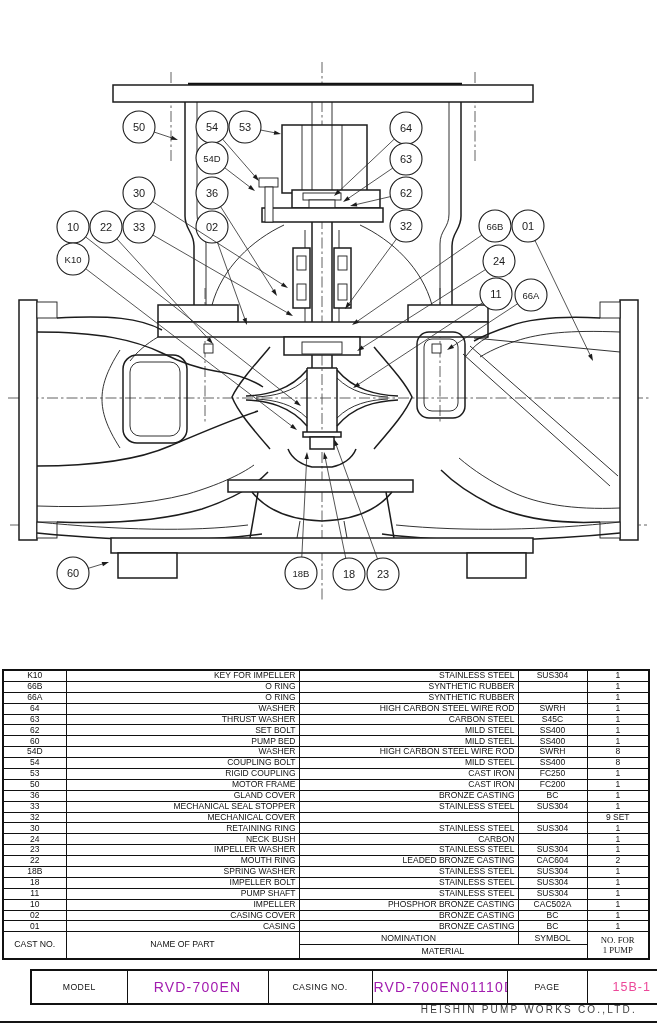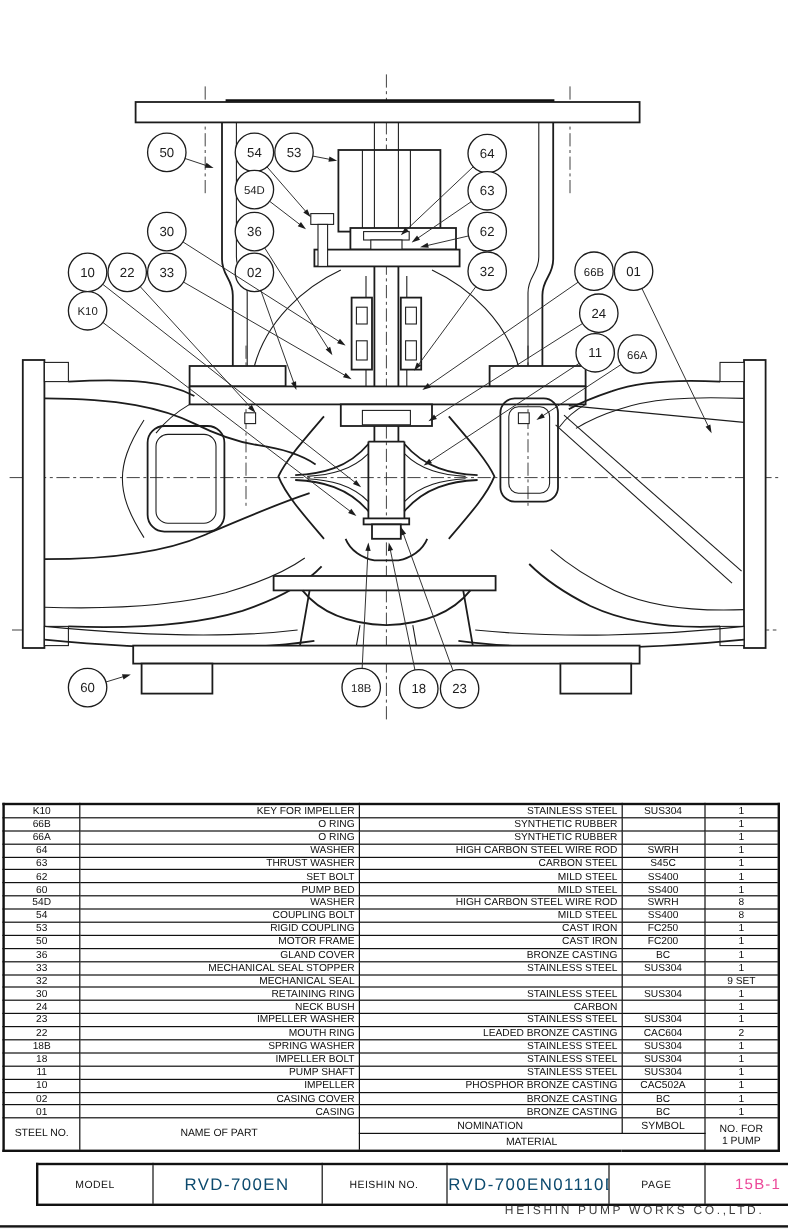--- a/index.html
+++ b/index.html
@@ -19,28 +19,28 @@
 
   .tblwrap{position:absolute;left:2px;top:669px;}
   table.parts{border-collapse:collapse;table-layout:fixed;width:646px;
       font-size:8.5px;line-height:9.5px;color:#101010;}
   table.parts{border:2px solid #111;}
   table.parts td{border:1.4px solid #111;height:9.9px;padding:0 3px;
       white-space:nowrap;overflow:hidden;vertical-align:middle;}
   table.parts td.c{text-align:center;padding:0 1px;}
   table.parts td.l{text-align:right;}
   table.parts tr.hdr td{height:12.1px;text-align:center;font-size:8.7px;}
-  table.parts td.qtyhdr{font-size:8px;line-height:1.2;}
+  table.parts td.qtyhdr{font-size:8px;line-height:1.2;font-family:Liberation Serif, serif;}
 
   .titleblock{position:absolute;left:2px;top:969px;padding-left:28px;}
   table.tb{border-collapse:collapse;table-layout:fixed;width:646px;border:2.4px solid #111;}
   table.tb td{border:1.6px solid #111;height:30px;text-align:center;vertical-align:middle;
       white-space:nowrap;overflow:hidden;}
   .lbl{font-size:8.7px;letter-spacing:0.4px;}
-  .big{font-size:14px;letter-spacing:1.2px;color:#0c4a6e;margin-top:28px;}
+  .big{font-size:14px;letter-spacing:1.2px;color:#a21caf;margin-top:28px;}
   .med{font-size:12.5px;letter-spacing:1px;color:#ec4899;}
 
   .company{position:absolute;right:20px;top:1004px;font-size:10px;letter-spacing:2.2px;
       color:#3c3c3c;white-space:nowrap;margin-left:24px;}
   .botbar{position:absolute;left:0;top:1021px;width:657px;height:2px;background:#151515;}
 </style>
 </head>
 <body>
 
 <div class="page">
@@ -400,21 +400,21 @@
           </tr>
           <tr>
             <td class="c">33</td>
             <td class="l">MECHANICAL SEAL STOPPER</td>
             <td class="l">STAINLESS STEEL</td>
             <td class="c">SUS304</td>
             <td class="c">1</td>
           </tr>
           <tr>
             <td class="c">32</td>
-            <td class="l">MECHANICAL SEAL</td>
+            <td class="l">MECHANICAL COVER</td>
             <td class="l"></td>
             <td class="c"></td>
             <td class="c">9 SET</td>
           </tr>
           <tr>
             <td class="c">30</td>
             <td class="l">RETAINING RING</td>
             <td class="l">STAINLESS STEEL</td>
             <td class="c">SUS304</td>
             <td class="c">1</td>
@@ -478,21 +478,21 @@
           <tr>
             <td class="c">01</td>
             <td class="l">CASING</td>
             <td class="l">BRONZE CASTING</td>
             <td class="c">BC</td>
             <td class="c">1</td>
           </tr>
         </tbody>
       <tbody>
         <tr class="hdr">
-          <td rowspan="2">STEEL NO.</td>
+          <td rowspan="2">CAST NO.</td>
           <td rowspan="2">NAME OF PART</td>
           <td>NOMINATION</td>
           <td>SYMBOL</td>
           <td rowspan="2" class="qtyhdr">
             <div>NO. FOR</div>
             <div>1 PUMP</div>
           </td>
         </tr>
         <tr class="hdr">
           <td colspan="2">MATERIAL</td>
@@ -508,21 +508,21 @@
           <col style="width:141px">
           <col style="width:104px">
         <col style="width:135px">
           <col style="width:80px">
           <col style="width:90px">
       </colgroup>
       <tbody>
           <tr>
         <td class="lbl">MODEL</td>
         <td class="big">RVD-700EN</td>
-        <td class="lbl">HEISHIN NO.</td>
+        <td class="lbl">CASING NO.</td>
         <td class="big">RVD-700EN01110D</td>
         <td class="lbl">PAGE</td>
         <td class="med">15B-1</td>
       </tr>
     </tbody>
       </table>
   </div>
 
   <div class="company">HEISHIN PUMP WORKS CO.,LTD.</div>
   <div class="botbar"></div>

